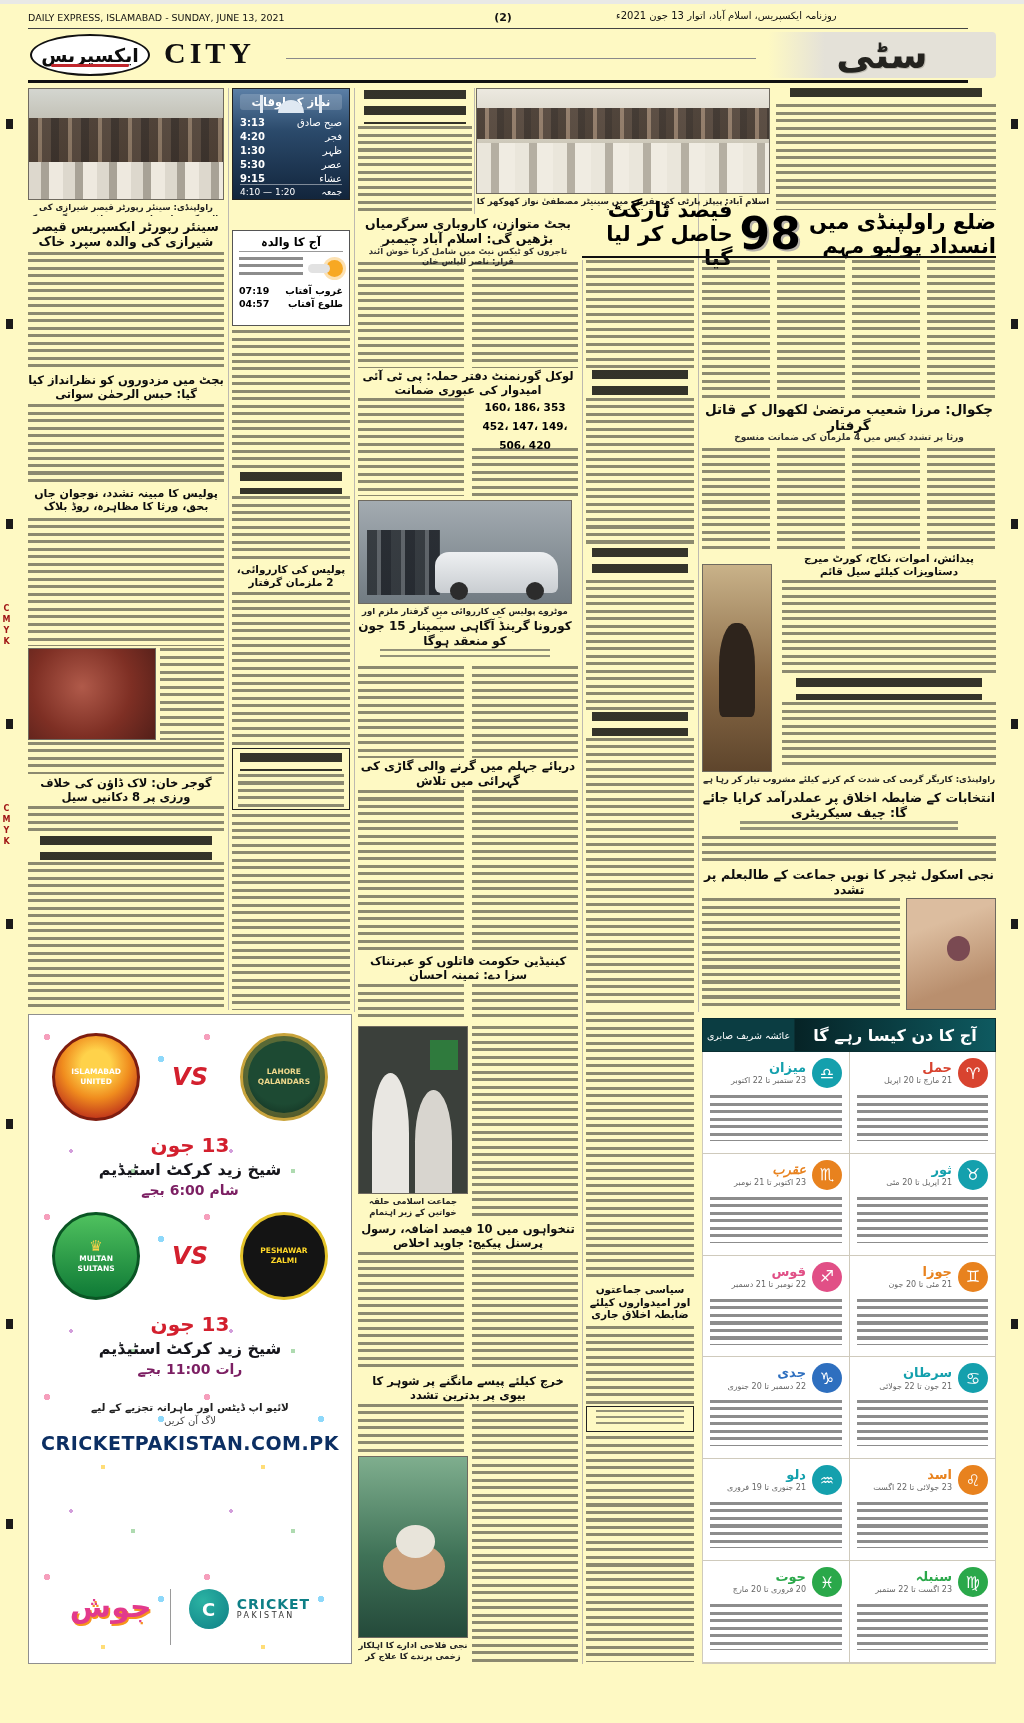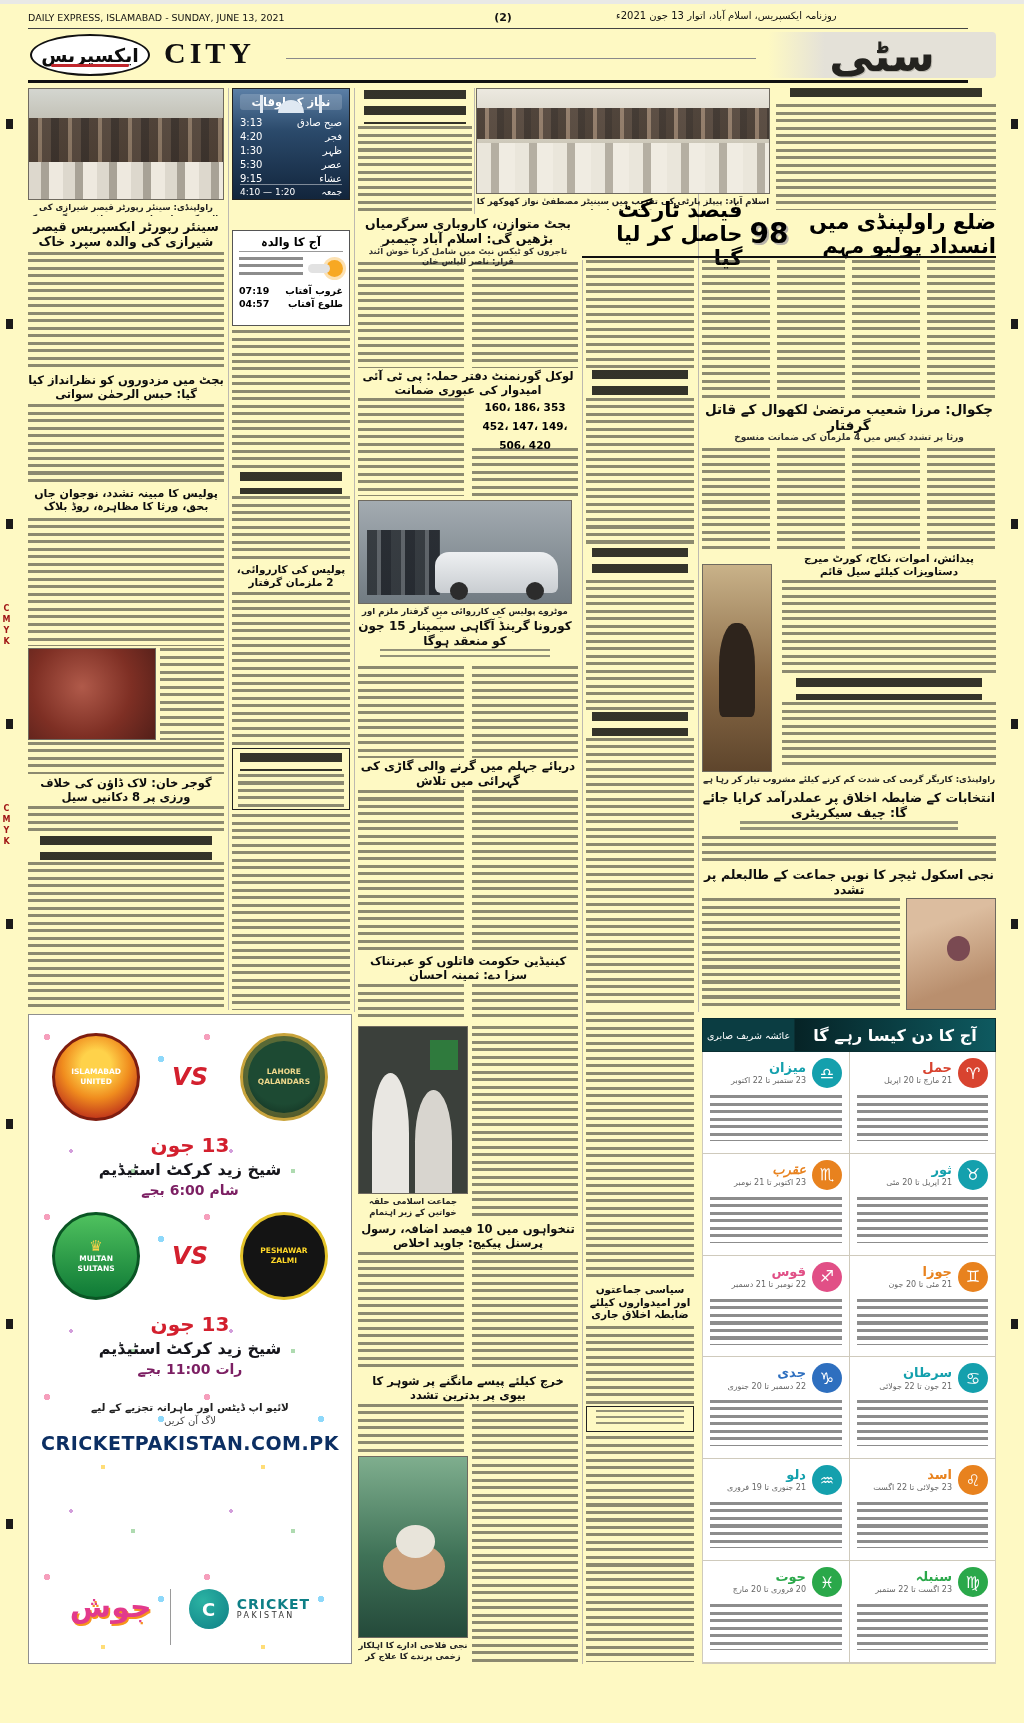--- a/index.html
+++ b/index.html
@@ -47,33 +47,33 @@
   .ph-arm{background:linear-gradient(160deg,#dcbd9f 25%,#b98f6e 75%)}
   .arm-bruise{position:absolute;left:46%;top:34%;width:26%;height:22%;background:#7a4a52;border-radius:50%}
   
   .pbox{position:absolute;background:linear-gradient(180deg,#5b7fa6 0%,#2b4a6b 38%,#12253c 100%);border:1px solid #222;color:#fff;padding:5px 7px;display:flex;flex-direction:column}
   .ptitle{font-size:11.5px;font-weight:bold;text-align:center;direction:rtl;background:rgba(255,255,255,.18);border-radius:3px;padding:1px 0}
   .mosque{height:22px;position:relative;margin:3px 0 1px}
   .dome{position:absolute;left:50%;transform:translateX(-50%);bottom:0;width:26px;height:13px;background:#dfe8f2;border-radius:13px 13px 0 0}
   .min{position:absolute;bottom:0;width:3px;height:18px;background:#dfe8f2}
   .min.l{left:20%}.min.r{right:20%}
   .prow{display:flex;direction:rtl;justify-content:space-between;font-size:10px;margin-top:3px}
-  .pval{font-weight:normal}
+  .pval{font-weight:bold}
   .pfoot{margin-top:auto;font-size:9px;display:flex;direction:rtl;justify-content:space-between;border-top:1px solid rgba(255,255,255,.45);padding-top:2px}
   
   .wbox{position:absolute;border:1px solid #555;background:#fff;padding:4px 6px;display:flex;flex-direction:column}
   .wtitle{font-weight:bold;font-size:11.5px;direction:rtl;text-align:center;border-bottom:1px solid #999;padding-bottom:2px}
   .wmain{display:flex;align-items:center;gap:5px;margin:5px 0 4px;direction:rtl}
   .sun{width:17px;height:17px;border-radius:50%;background:#f7a823;box-shadow:0 0 0 3px rgba(247,168,35,.35);flex:0 0 17px}
   .cloud{width:22px;height:9px;background:#e2e2e2;border-radius:8px;margin-right:-9px;flex:0 0 22px}
   .wrow{display:flex;direction:rtl;justify-content:space-between;font-size:9.5px;font-weight:bold;margin-top:2px}
   
   .polio{position:absolute;display:flex;direction:rtl;align-items:center;justify-content:center;gap:7px;font-weight:900;color:#000}
   .polio .txt{font-size:21px;letter-spacing:-.5px}
-  .polio .num{font-size:28px;line-height:1;text-shadow:2px 2px 0 #b9b4aa}
+  .polio .num{font-size:44px;line-height:1;text-shadow:2px 2px 0 #b9b4aa}
   
   .notebox{position:absolute;border:1.5px solid #222;padding:3px}
   
   .zhdr{position:absolute;display:flex;direction:rtl;align-items:stretch;border:1px solid #0a2f33;overflow:hidden}
   .zhdr .ztitle{flex:1;background:linear-gradient(90deg,#062326,#0e5a60);color:#fff;font-weight:bold;font-size:16px;display:flex;align-items:center;justify-content:center}
   .zhdr .zauthor{width:92px;background:#0b3d42;color:#fff;font-size:9.5px;display:flex;align-items:center;justify-content:center;border-right:1px solid #0a2f33}
   .zgrid{position:absolute;display:flex;flex-direction:row-reverse;border:1px solid #cfcabc;border-top:none;background:#fff}
   .zcol{width:147px;display:flex;flex-direction:column}
   .zcol.right{border-left:1px solid #cfcabc}
   .zcell{height:102px;border-bottom:1px solid #cfcabc;padding:6px 7px}
@@ -113,21 +113,21 @@
   .cricket-logo{display:flex;align-items:center;gap:8px}
   .cricket-ball{width:40px;height:40px;border-radius:50%;background:radial-gradient(circle at 35% 30%,#2bb3a3,#0e7f86);color:#fff;font-weight:900;font-size:18px;display:flex;align-items:center;justify-content:center}
   .cricket-words{display:flex;flex-direction:column;line-height:1.1}
   .cricket-top{font-size:14px;font-weight:900;color:#0e7f86;letter-spacing:1px}
   .cricket-sub{font-size:8px;color:#333;letter-spacing:2.5px}
   
   .mast{font-size:9.5px;color:#111}
   .logo-oval{position:absolute;border:2.5px solid #111;border-radius:50%;background:#fff;display:flex;align-items:center;justify-content:center;font-weight:bold;font-size:19px;color:#0d0d0d}
   .logo-oval::after{content:"";position:absolute;bottom:7px;left:16%;width:68%;height:3px;background:#c1272d;border-radius:2px}
   .city-en{position:absolute;font-family:"Liberation Serif",serif;font-weight:bold;font-size:30px;letter-spacing:4px;color:#101010}
-  .city-ur{position:absolute;display:flex;align-items:center;justify-content:center;font-weight:bold;font-size:44px;color:#24231f;background:linear-gradient(90deg,rgba(228,225,216,0),#e4e1d8 25%,#e4e1d8);border-radius:4px;text-shadow:1px 1px 0 #bdbab0}
+  .city-ur{position:absolute;display:flex;align-items:center;justify-content:center;font-weight:bold;font-size:38px;color:#24231f;background:linear-gradient(90deg,rgba(228,225,216,0),#e4e1d8 25%,#e4e1d8);border-radius:4px;text-shadow:1px 1px 0 #bdbab0}
   .sq{position:absolute;width:7px;height:10px;background:#1a1a1a}
   .cmyk{position:absolute;writing-mode:vertical-rl;text-orientation:upright;font-size:8px;font-weight:bold;color:#a01616;letter-spacing:2px}
 </style>
 </head>
 <body>
 
 <div id="page">
 
   <div class="abs mast" style="left:28px;top:8px;width:380px">DAILY EXPRESS, ISLAMABAD - SUNDAY, JUNE 13, 2021</div>
   <div class="abs mast" style="left:468px;top:7px;width:70px;text-align:center;font-weight:bold;font-size:11px">(2)</div>

